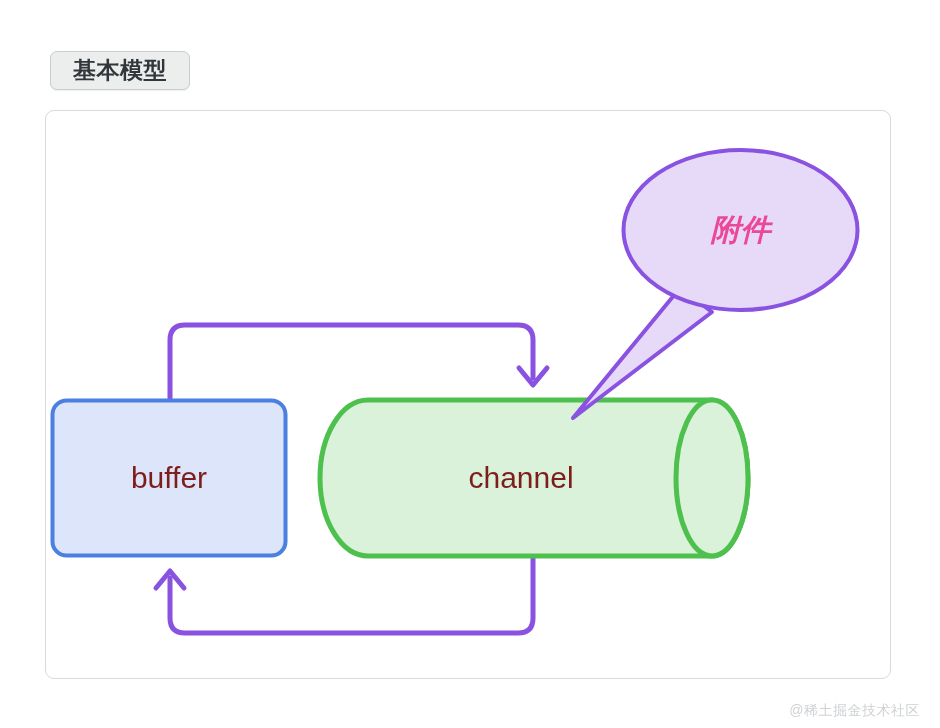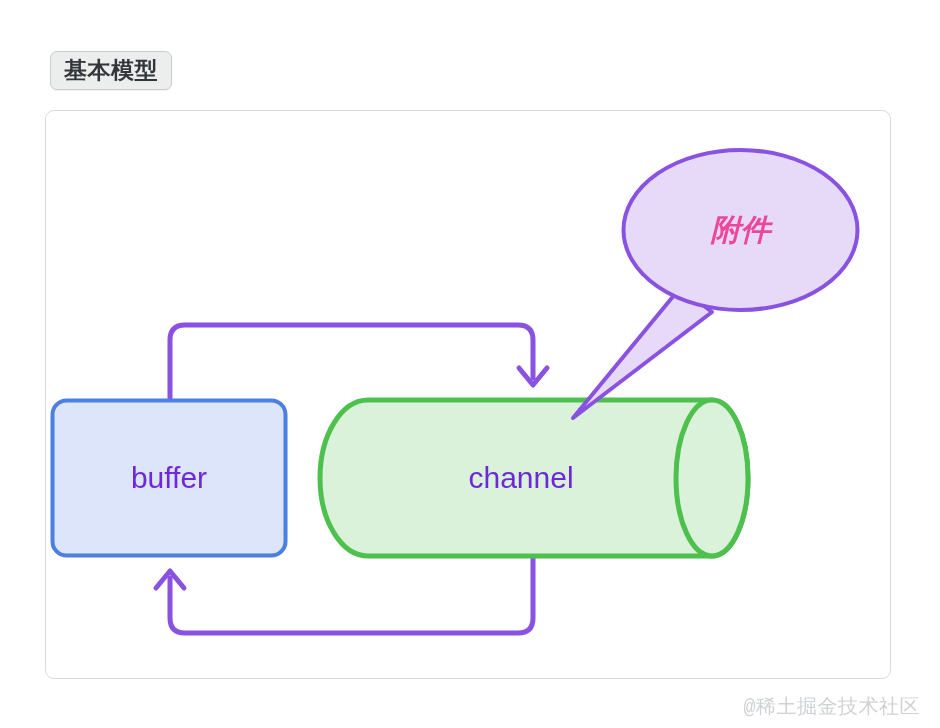--- a/index.html
+++ b/index.html
@@ -15,21 +15,21 @@
     overflow: hidden;
     font-family: "Liberation Sans", "DejaVu Sans", sans-serif;
   }
 
   
   .title-badge {
     position: absolute;
     left: 50px;
     top: 51px;
     height: 39px;
-    padding: 0 13px;
+    padding: 0 22px;
     display: flex;
     align-items: center;
     justify-content: center;
     background: #eceded;
     border: 1px solid #c9cbcc;
     border-radius: 7px;
     box-shadow: 0 1px 1px rgba(0,0,0,0.06);
   }
   .title-badge-text {
     font-family: "DejaVu Sans", "Liberation Sans", sans-serif;
@@ -61,21 +61,21 @@
     height: 728px;
     pointer-events: none;
   }
 
   
   .node-label {
     position: absolute;
     display: flex;
     align-items: center;
     justify-content: center;
-    color: #6d28d9;
+    color: #7f1d1d;
     pointer-events: none;
   }
   .label-buffer {
     left: 50px;
     top: 398px;
     width: 238px;
     height: 160px;
     font-size: 30px;
   }
   .label-channel {
@@ -95,22 +95,22 @@
     font-style: italic;
     font-weight: 600;
     color: #ec4899;
   }
 
   
   .watermark {
     position: absolute;
     right: 20px;
     bottom: 8px;
-    font-family: Liberation Mono, monospace;
-    font-size: 20px;
+    font-family: Liberation Sans, sans-serif;
+    font-size: 14px;
     color: #cfd2d4;
     letter-spacing: 0.5px;
     white-space: nowrap;
   }
 </style>
 </head>
 <body>
 
 <div class="canvas-panel"></div>
 

